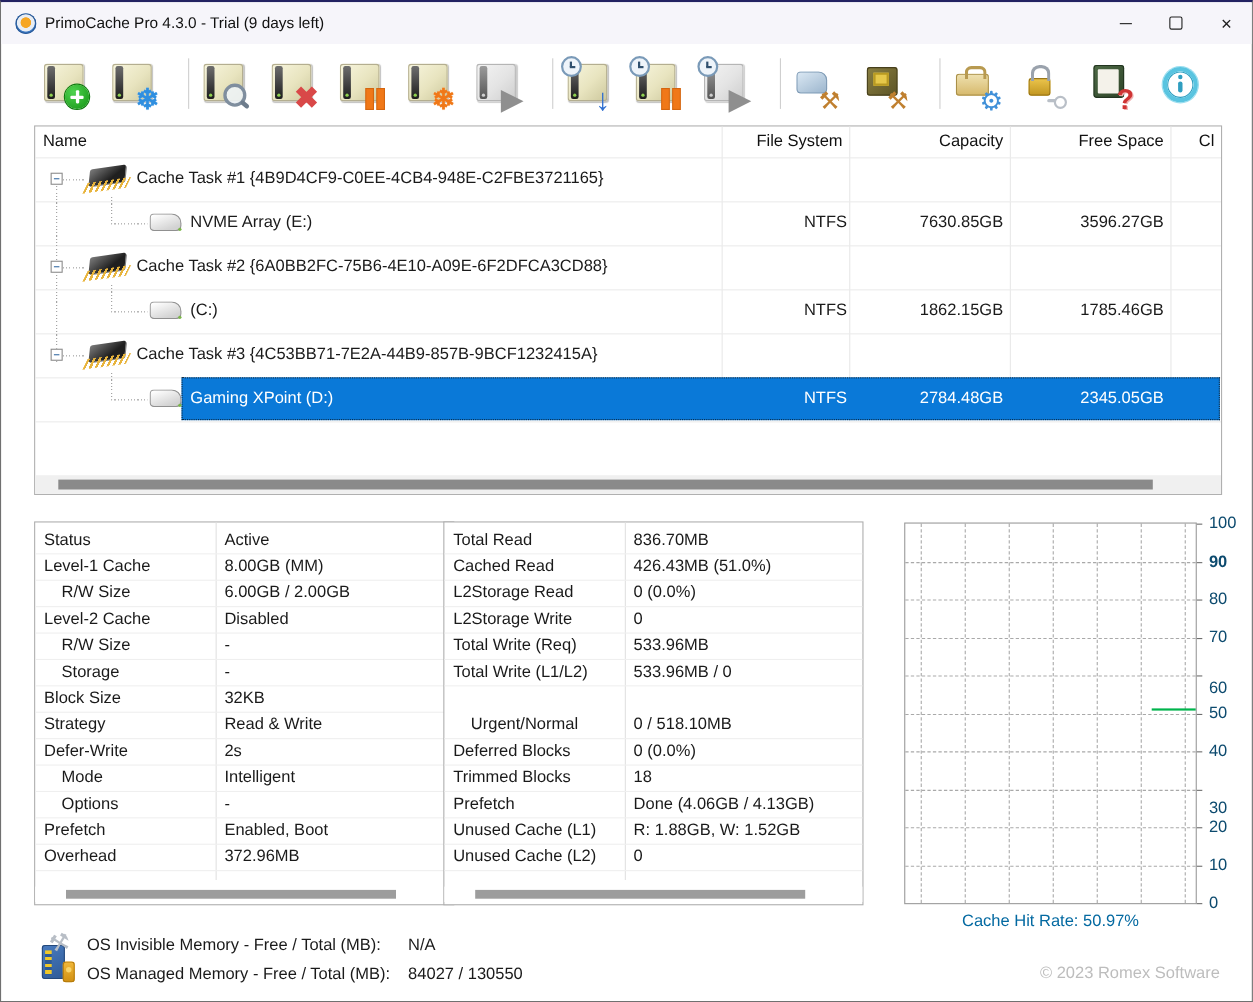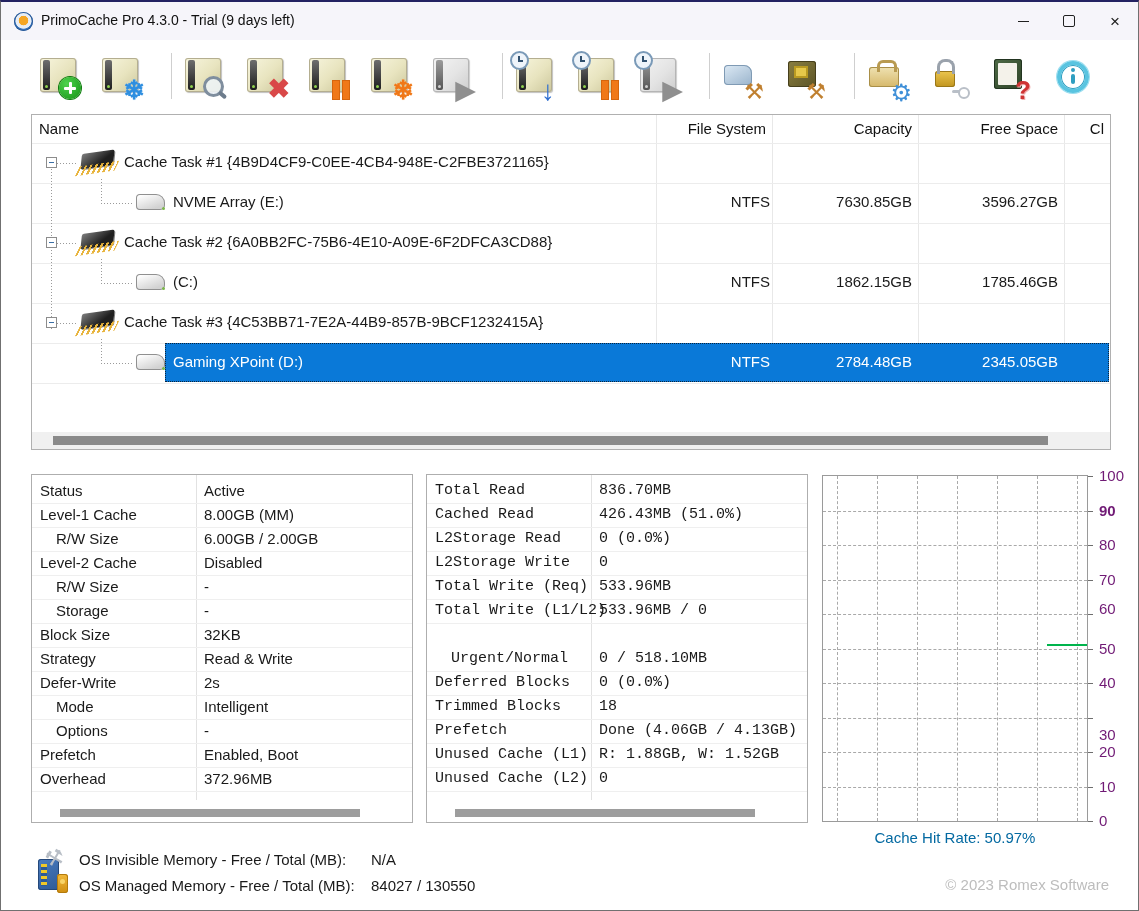--- a/index.html
+++ b/index.html
@@ -101,35 +101,35 @@
   .chip .pins{position:absolute;left:1px;top:16px;width:40px;height:9px;
     background:repeating-linear-gradient(90deg,#e8b43c 0 2.5px,transparent 2.5px 5.5px);transform:rotate(-8deg) skewX(-34deg);}
   .disk{position:absolute;left:104px;top:9px;width:32px;height:22px;z-index:2;}
   .disk .body{position:absolute;left:0;top:2px;width:29px;height:16px;border-radius:4px 9px 5px 4px;
     background:linear-gradient(160deg,#ffffff 10%,#d2d2d2 80%);box-shadow:inset 0 0 0 1px #909090;}
   .disk .led{position:absolute;right:3px;bottom:4px;width:3px;height:3px;border-radius:50%;background:#7ab648;}
   .hscroll{position:absolute;left:0;bottom:0;width:1078px;height:17px;background:#f0f0f0;}
   .hthumb{position:absolute;left:21px;top:4px;width:995px;height:9px;background:#8a8a8a;}
   
   .panel{position:absolute;top:473px;width:380px;height:347px;background:#fff;box-shadow:0 0 0 1px #aeaeae;font-size:15px;}
-  .panel.left{left:31px;}.panel.mid{left:426px;font-family:Liberation Mono, monospace;}
+  .panel.left{left:31px;}.panel.mid{left:403px;}
   .pdivider{position:absolute;left:164px;top:0;width:1px;height:325px;background:#e2e2e2;}
   .prow{position:absolute;left:0;width:380px;height:24px;border-bottom:1px solid #efefef;}
   .plabel{position:absolute;left:8px;top:3px;white-space:nowrap;}
   .plabel.ind{left:24px;}
   .pvalue{position:absolute;left:172px;top:3px;white-space:nowrap;}
   .pscroll{position:absolute;left:0;bottom:2px;width:380px;height:14px;background:#fff;}
   .pthumb{position:absolute;left:28px;top:3px;width:300px;height:8px;background:#9d9d9d;}
   
   .chart-wrap{position:absolute;left:822px;top:474px;width:317px;height:390px;}
   .plot{position:absolute;left:0;top:0;width:264px;height:345px;background:#fff;box-shadow:0 0 0 1px #9a9a9a;}
   .gl-h{position:absolute;left:0;width:264px;height:0;border-top:1px dashed #a9a9a9;}
   .gl-v{position:absolute;top:0;width:0;height:345px;border-left:1px dashed #a9a9a9;}
   .tickmark{position:absolute;left:265px;width:5px;height:0;border-top:1px solid #6e6e6e;}
-  .ytick{position:absolute;left:276px;width:38px;font-size:15px;color:#701a75;text-align:left;}
+  .ytick{position:absolute;left:276px;width:38px;font-size:15px;color:#0c4a6e;text-align:left;}
   .hit-line{position:absolute;height:2px;z-index:3;}
   .chart-caption{position:absolute;left:0;top:353px;width:264px;text-align:center;font-size:15px;}
   
   .footer-line{position:absolute;left:78px;font-size:15px;white-space:nowrap;}
   .footer-line .flabel{display:inline-block;width:292px;}
   .mem-icon{position:absolute;left:36px;top:848px;width:34px;height:44px;}
   .mem-body{position:absolute;left:1px;top:9px;width:21px;height:31px;border-radius:3px;
     background:linear-gradient(150deg,#4a7cc0,#2e5a96);box-shadow:inset 0 0 0 1px #24487a;}
   .mem-pins{position:absolute;left:4px;top:14px;width:6px;height:22px;
     background:repeating-linear-gradient(180deg,#f0c828 0 3px,#2e5a96 3px 6px);}
@@ -503,21 +503,21 @@
       <div class="ytick" style="top: 301.5px;">10</div>
       <div class="tickmark" style="top: 276px;"></div>
       <div class="ytick" style="top: 267px;">20</div>
       <div class="tickmark" style="top: 241.5px;"></div>
       <div class="ytick" style="top: 232.5px; margin-top: 17px;">30</div>
       <div class="tickmark" style="top: 207px;"></div>
       <div class="ytick" style="top: 198px;">40</div>
       <div class="tickmark" style="top: 172.5px;"></div>
       <div class="ytick" style="top: 163.5px;">50</div>
       <div class="tickmark" style="top: 138px;"></div>
-      <div class="ytick" style="top: 124px;">60</div>
+      <div class="ytick" style="top: 141px;">60</div>
       <div class="tickmark" style="top: 103.5px;"></div>
       <div class="ytick" style="top: 94.5px;">70</div>
       <div class="tickmark" style="top: 69px;"></div>
       <div class="ytick" style="top: 60px;">80</div>
       <div class="tickmark" style="top: 34.5px;"></div>
       <div class="ytick" style="top: 25.5px; font-weight: bold;">90</div>
       <div class="tickmark" style="top: 0px;"></div>
       <div class="ytick" style="top: -9px;">100</div>
     </div>
 

